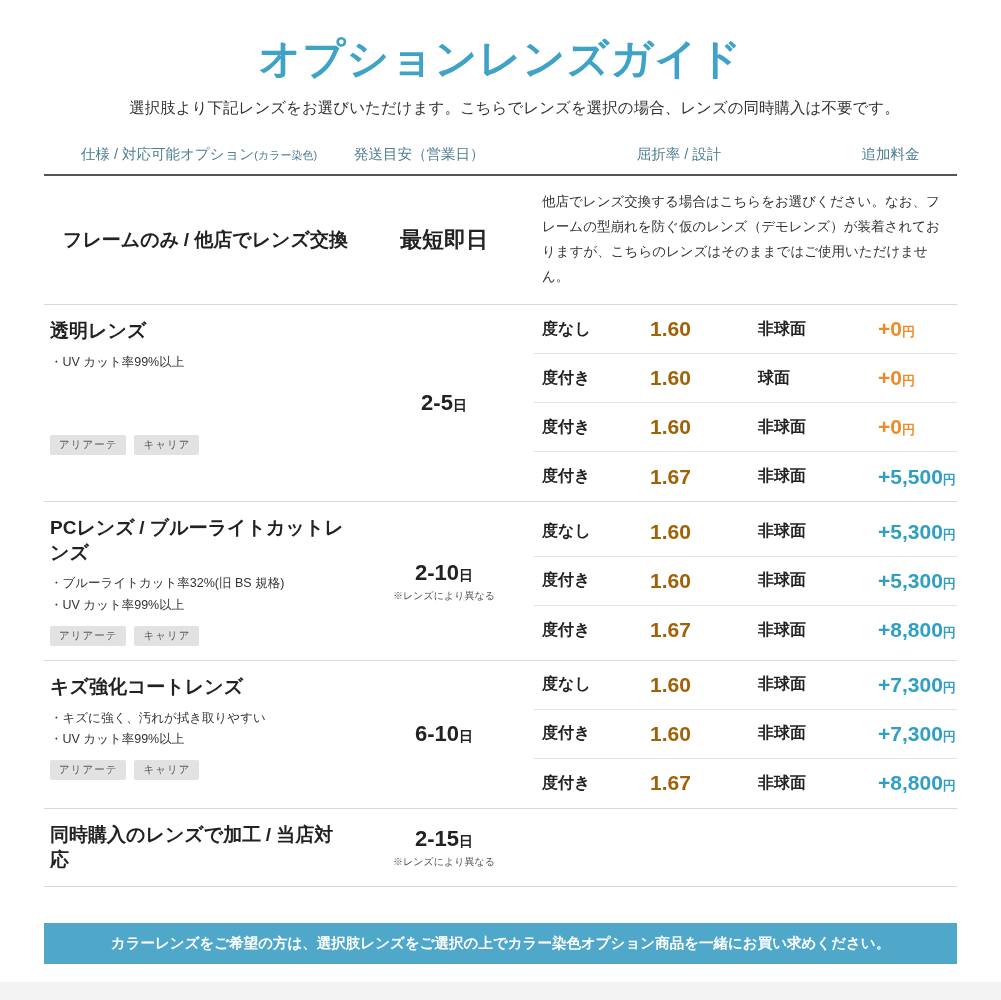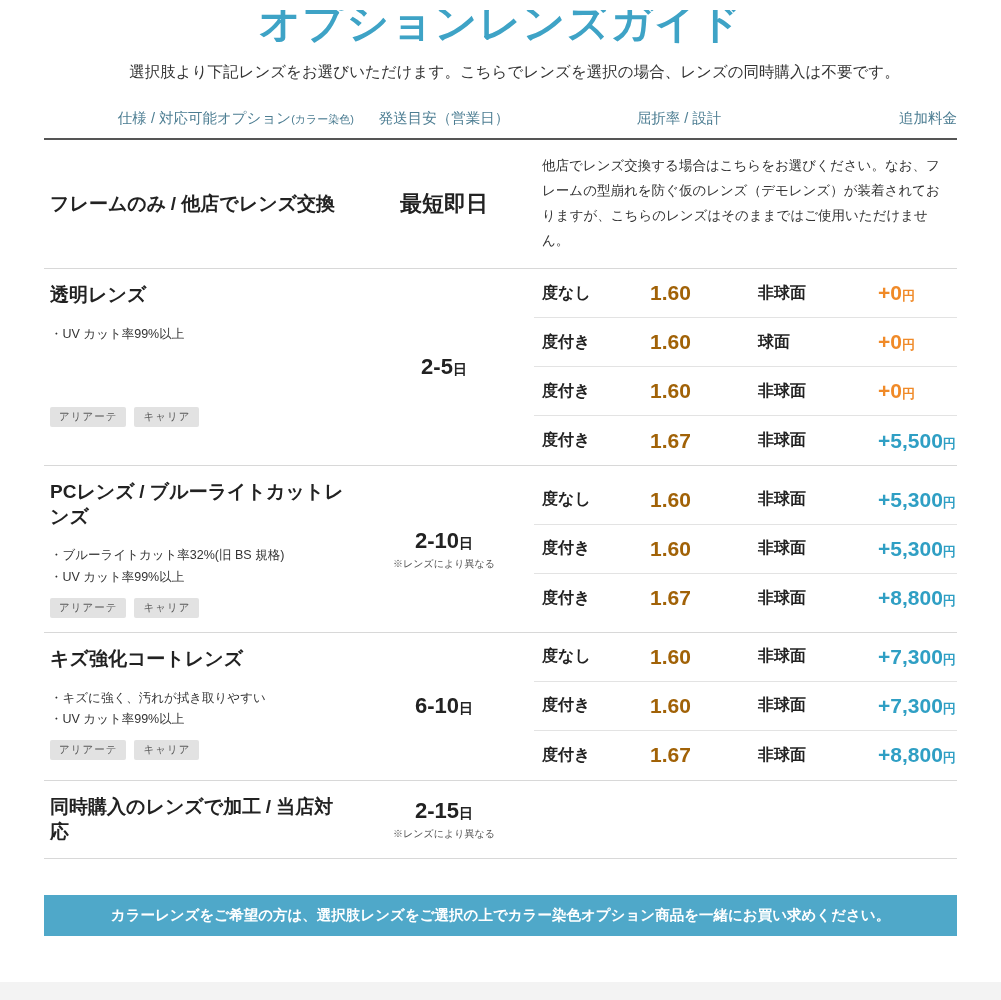--- a/index.html
+++ b/index.html
@@ -14,43 +14,44 @@
   }
   .page { width:1001px; height:1000px; position:relative; }
 
   
   .title {
     text-align:center;
     color:#3ea3c6;
     font-size:42px;
     font-weight:bold;
     letter-spacing:1px;
+    padding-top:36px;
     line-height:1.1;
   }
   .subtitle {
     text-align:center;
     font-size:15.5px;
     color:#333;
     margin-top:16px;
     padding-left:28px;
   }
 
   
   .colhead {
     margin:26px 44px 0 44px;
     display:flex;
     align-items:flex-end;
     color:#4c7d92;
     font-size:14.5px;
     padding-bottom:10px;
   }
-  .colhead .c1 { width:310px; text-align:right; }
-  .colhead .c2 { width:180px; text-align:center; }
+  .colhead .c1 { width:310px; text-align:center; }
+  .colhead .c2 { width:180px; }
   .colhead .c3 { width:290px; text-align:center; }
-  .colhead .c4 { width:133px; text-align:right; }
+  .colhead .c4 { width:133px; text-align:center; }
   .small-note { font-size:11px; }
 
   
   .table {
     margin:0 44px;
     border-top:2px solid #555;
   }
   .row {
     display:flex;
     border-bottom:1px solid #d8d8d8;
@@ -75,21 +76,21 @@
     justify-content:center;
   }
 
   .lens-name {
     font-size:19px;
     font-weight:bold;
     color:#222;
     line-height:1.3;
   }
   .bullets {
-    margin-top:16px;
+    margin-top:8px;
     font-size:12.5px;
     color:#333;
     line-height:1.7;
   }
   .tags { margin-top:10px; display:flex; gap:8px; }
   .tag {
     background:#e2e2e2;
     color:#5a5a5a;
     font-size:10.5px;
     padding:3px 9px;
@@ -163,21 +164,21 @@
       <span>仕様 / 対応可能オプション</span><span class="small-note">(カラー染色)</span>
     </div>
     <div class="c2">発送目安（営業日）</div>
     <div class="c3">屈折率 / 設計</div>
     <div class="c4">追加料金</div>
   </div>
 
   <div class="table">
 
     <div class="row">
-      <div class="cell-left" style="display:flex;align-items:center;">
+      <div class="cell-left" style="display:flex;align-items:center;justify-content:flex-end;">
         <div>
           <span class="lens-name">フレームのみ</span>
           <span class="lens-name sub">/ 他店でレンズ交換</span>
         </div>
       </div>
       <div class="cell-ship">
         <div class="ship-main"><span>最短即日</span><span class="unit"></span></div>
       </div>
       <div class="cell-right">
         <div class="desc-text">他店でレンズ交換する場合はこちらをお選びください。なお、フレームの型崩れを防ぐ仮のレンズ（デモレンズ）が装着されておりますが、こちらのレンズはそのままではご使用いただけません。</div>

